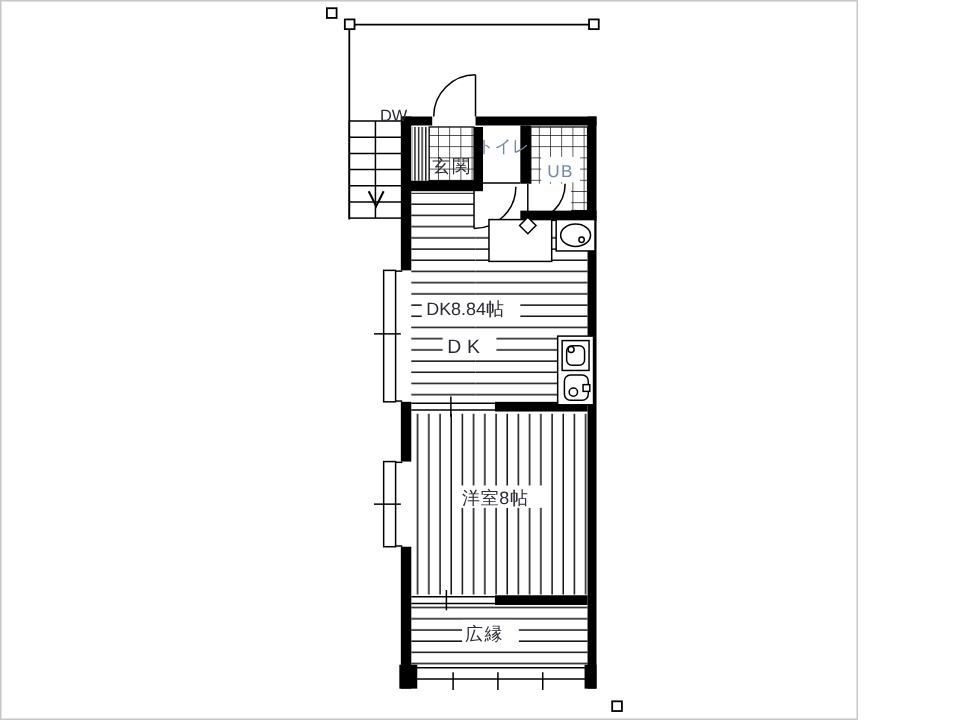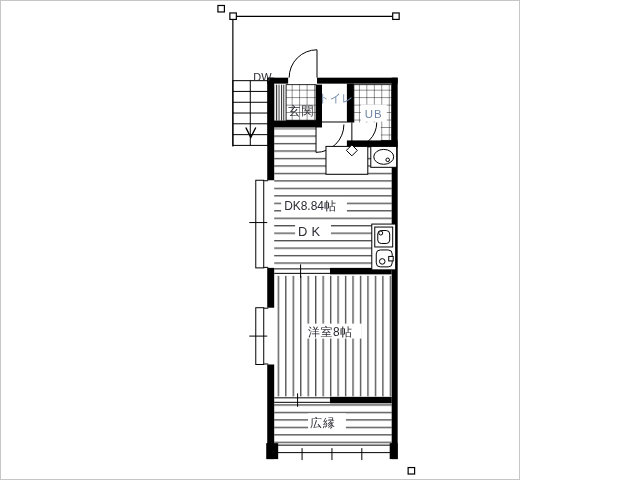--- a/index.html
+++ b/index.html
@@ -1,17 +1,17 @@
 <!DOCTYPE html>
 <html><head>
 <meta charset="utf-8">
 <style>
   html,body{margin:0;padding:0;background:#fff;}
   .screen{
-    width:520px;height:480px;box-sizing:border-box;
+    width:572px;height:480px;box-sizing:border-box;
     border:1px solid #c6c6c6;background:#ffffff;position:relative;overflow:hidden;
     font-family:"Liberation Sans", sans-serif;
   }
   svg text{font-family:"Liberation Sans", sans-serif;}
   .lbl-dark{fill:#2b2b33;}
   .lbl-blue{fill:#6f88a7;}
 </style>
 </head>
 <body>
 

